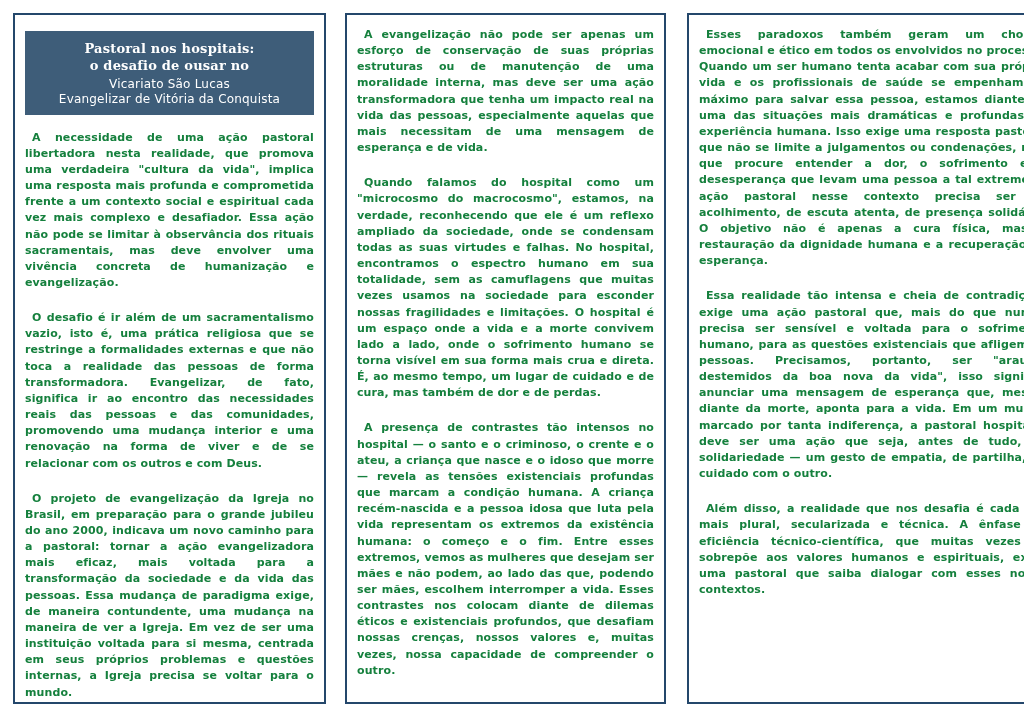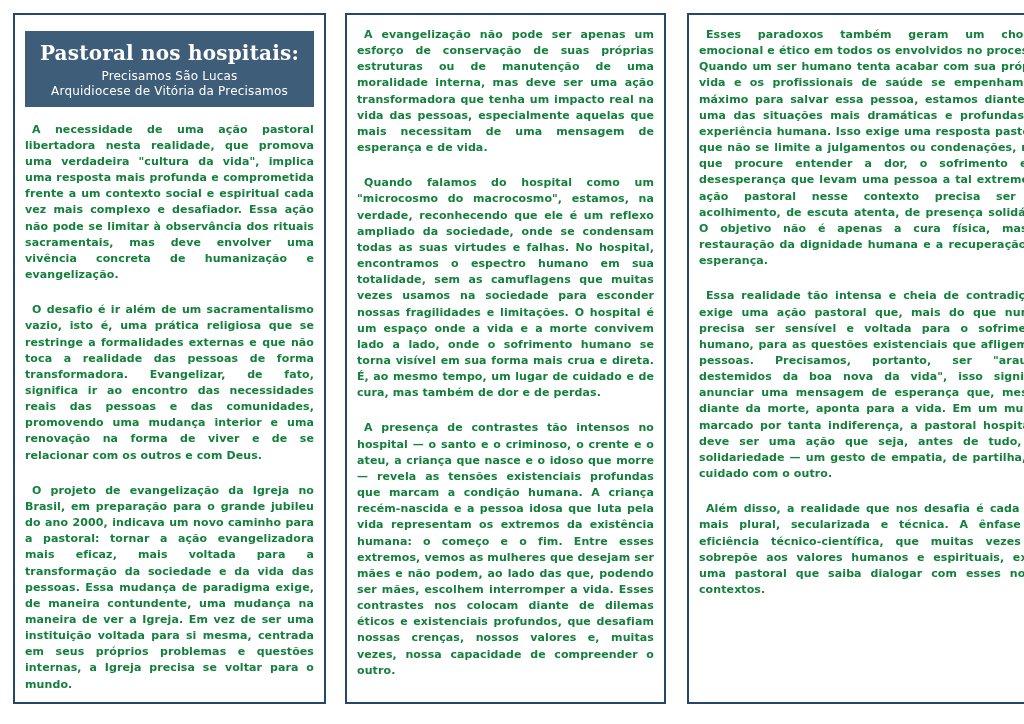--- a/index.html
+++ b/index.html
@@ -21,21 +21,21 @@
   .header-box {
     background: #3e5d79;
     color: #ffffff;
     text-align: center;
     padding: 9px 4px 8px 4px;
     margin: 8px 0 15px 0;
   }
   .header-title {
     font-family: "DejaVu Serif", "Liberation Serif", serif;
     font-weight: bold;
-    font-size: 20px;
+    font-size: 13px;
     line-height: 1.32;
     letter-spacing: 0.2px;
   }
   .header-subtitle {
     font-size: 12px;
     line-height: 1.22;
     margin-top: 3px;
     letter-spacing: 0.2px;
   }
 
@@ -51,24 +51,25 @@
   }
   .body-par:last-child { margin-bottom: 0; }
 </style>
 </head>
 <body>
 
 <div class="column" id="col-1">
   <div class="header-box">
     <div class="header-title">
       <div>Pastoral nos hospitais:</div>
+      <div>o desafio de ousar no</div>
     </div>
     <div class="header-subtitle">
-      <div>Precisamos São Lucas</div>
-      <div>Arquidiocese de Vitória da Precisamos</div>
+      <div>Vicariato São Lucas</div>
+      <div>Evangelizar de Vitória da Conquista</div>
     </div>
   </div>
   <p class="body-par">A necessidade de uma ação pastoral libertadora nesta realidade, que promova uma verdadeira "cultura da vida", implica uma resposta mais profunda e comprometida frente a um contexto social e espiritual cada vez mais complexo e desafiador. Essa ação não pode se limitar à observância dos rituais sacramentais, mas deve envolver uma vivência concreta de humanização e evangelização.</p>
   <p class="body-par">O desafio é ir além de um sacramentalismo vazio, isto é, uma prática religiosa que se restringe a formalidades externas e que não toca a realidade das pessoas de forma transformadora. Evangelizar, de fato, significa ir ao encontro das necessidades reais das pessoas e das comunidades, promovendo uma mudança interior e uma renovação na forma de viver e de se relacionar com os outros e com Deus.</p>
   <p class="body-par">O projeto de evangelização da Igreja no Brasil, em preparação para o grande jubileu do ano 2000, indicava um novo caminho para a pastoral: tornar a ação evangelizadora mais eficaz, mais voltada para a transformação da sociedade e da vida das pessoas. Essa mudança de paradigma exige, de maneira contundente, uma mudança na maneira de ver a Igreja. Em vez de ser uma instituição voltada para si mesma, centrada em seus próprios problemas e questões internas, a Igreja precisa se voltar para o mundo.</p>
 </div>
 
 <div class="column" id="col-2">
   <p class="body-par">A evangelização não pode ser apenas um esforço de conservação de suas próprias estruturas ou de manutenção de uma moralidade interna, mas deve ser uma ação transformadora que tenha um impacto real na vida das pessoas, especialmente aquelas que mais necessitam de uma mensagem de esperança e de vida.</p>
   <p class="body-par">Quando falamos do hospital como um "microcosmo do macrocosmo", estamos, na verdade, reconhecendo que ele é um reflexo ampliado da sociedade, onde se condensam todas as suas virtudes e falhas. No hospital, encontramos o espectro humano em sua totalidade, sem as camuflagens que muitas vezes usamos na sociedade para esconder nossas fragilidades e limitações. O hospital é um espaço onde a vida e a morte convivem lado a lado, onde o sofrimento humano se torna visível em sua forma mais crua e direta. É, ao mesmo tempo, um lugar de cuidado e de cura, mas também de dor e de perdas.</p>

